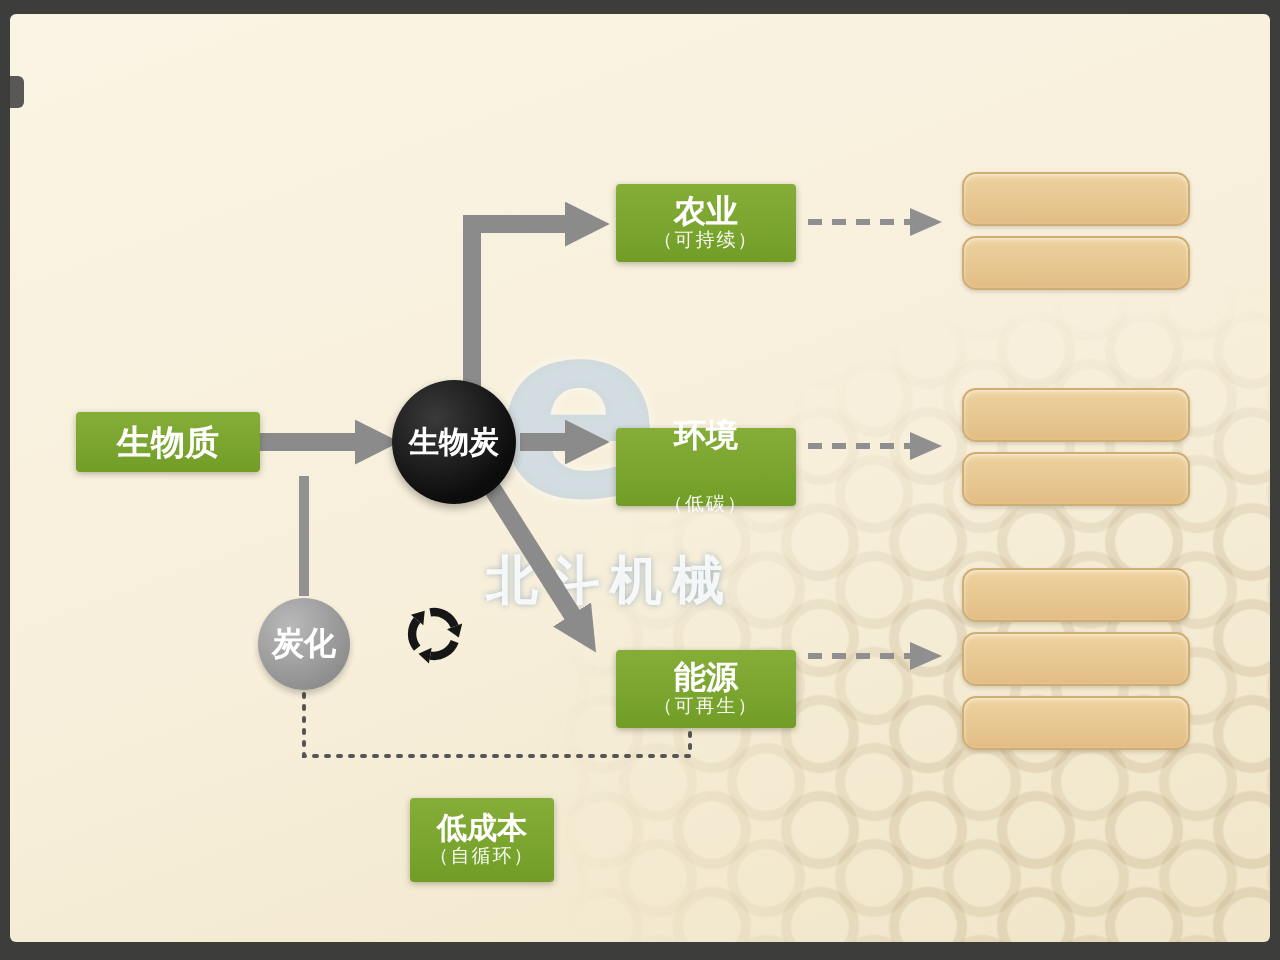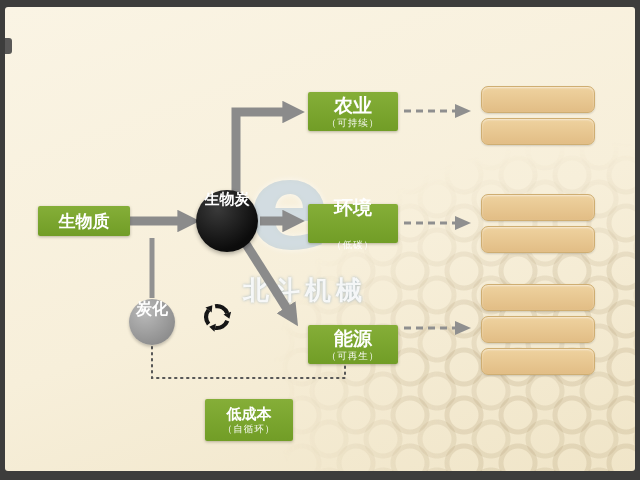--- a/index.html
+++ b/index.html
@@ -27,27 +27,27 @@
   svg.connectors{position:absolute;left:0;top:0;width:630px;height:464px;}
   .thick{stroke:#8b8b8b;stroke-width:9;}
   .dash{stroke:#8f8f8f;stroke-width:3;stroke-dasharray:7 5;}
   .dots{stroke:#555;stroke-width:2;stroke-dasharray:1.5 4.5;stroke-linecap:round;}
 
   .node{position:absolute;display:flex;flex-direction:column;align-items:center;justify-content:center;
         color:#fff;text-align:center;}
   .green{background:linear-gradient(#85ae38,#719d26);border-radius:2px;box-shadow:0 1px 3px rgba(60,60,30,.35);}
   .biomass{left:33px;top:199px;width:92px;height:30px;font-size:17px;font-weight:700;}
   .branch{left:303px;width:90px;height:39px;}
-  .branch .main{font-size:19px;font-weight:700;line-height:1.15;}
+  .branch .main{font-size:16px;font-weight:700;line-height:1.15;}
   .branch .sub,.lowcost .sub{font-size:9.5px;letter-spacing:1px;opacity:.95;line-height:1.2;}
-  .agri{top:85px;} .env{top:197px;gap:20px;} .ener{top:318px;}
-  .lowcost{left:200px;top:392px;width:88px;height:42px;}
+  .agri{top:85px;} .env{top:207px;gap:20px;} .ener{top:318px;}
+  .lowcost{left:200px;top:392px;width:72px;height:42px;}
   .lowcost .main{font-size:15px;font-weight:700;line-height:1.2;}
 
-  .circle{position:absolute;border-radius:50%;display:flex;justify-content:center;
+  .circle{position:absolute;border-radius:50%;display:flex;align-items:center;justify-content:center;
           color:#fff;font-weight:700;}
   .biochar{left:191px;top:183px;width:62px;height:62px;font-size:15px;
            background:radial-gradient(circle at 35% 30%,#3a3a3a,#0c0c0c 70%);box-shadow:0 2px 4px rgba(0,0,0,.3);}
   .carbon{left:124px;top:292px;width:46px;height:46px;font-size:16px;
           background:radial-gradient(circle at 35% 30%,#b9b9b9,#8e8e8e 75%);box-shadow:0 2px 3px rgba(0,0,0,.2);}
 
   svg.recycle{position:absolute;left:192px;top:290px;width:40px;height:40px;}
 
   .tan-group{position:absolute;left:476px;width:114px;display:flex;flex-direction:column;gap:5px;}
   .g1{top:79px;} .g2{top:187px;} .g3{top:277px;}

